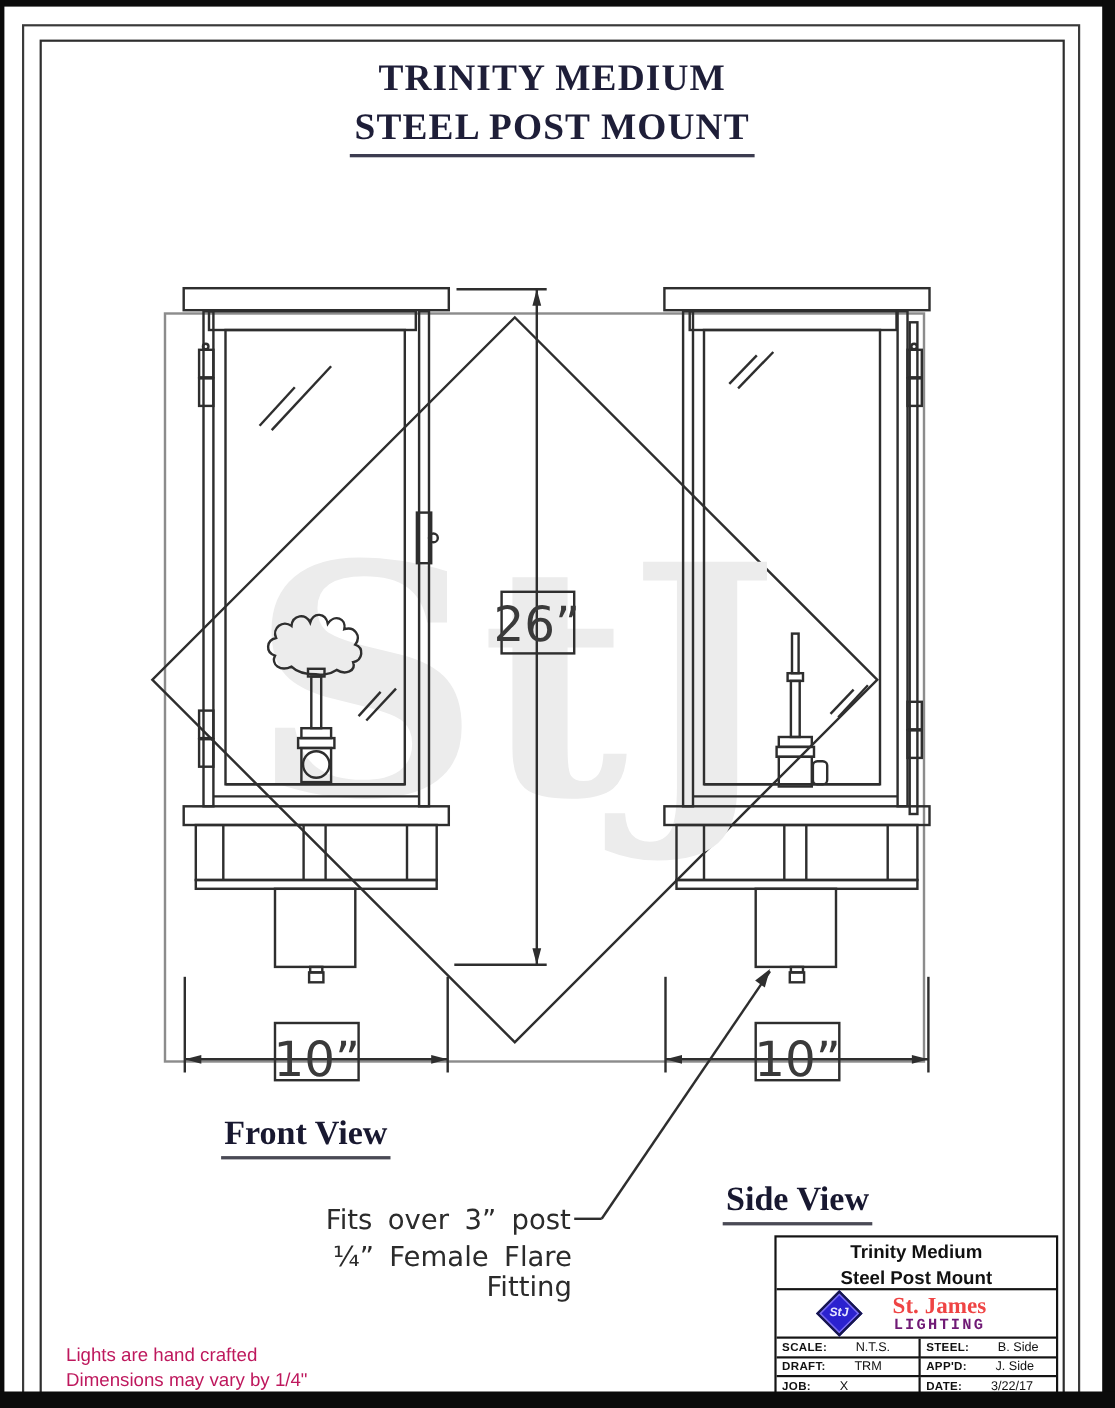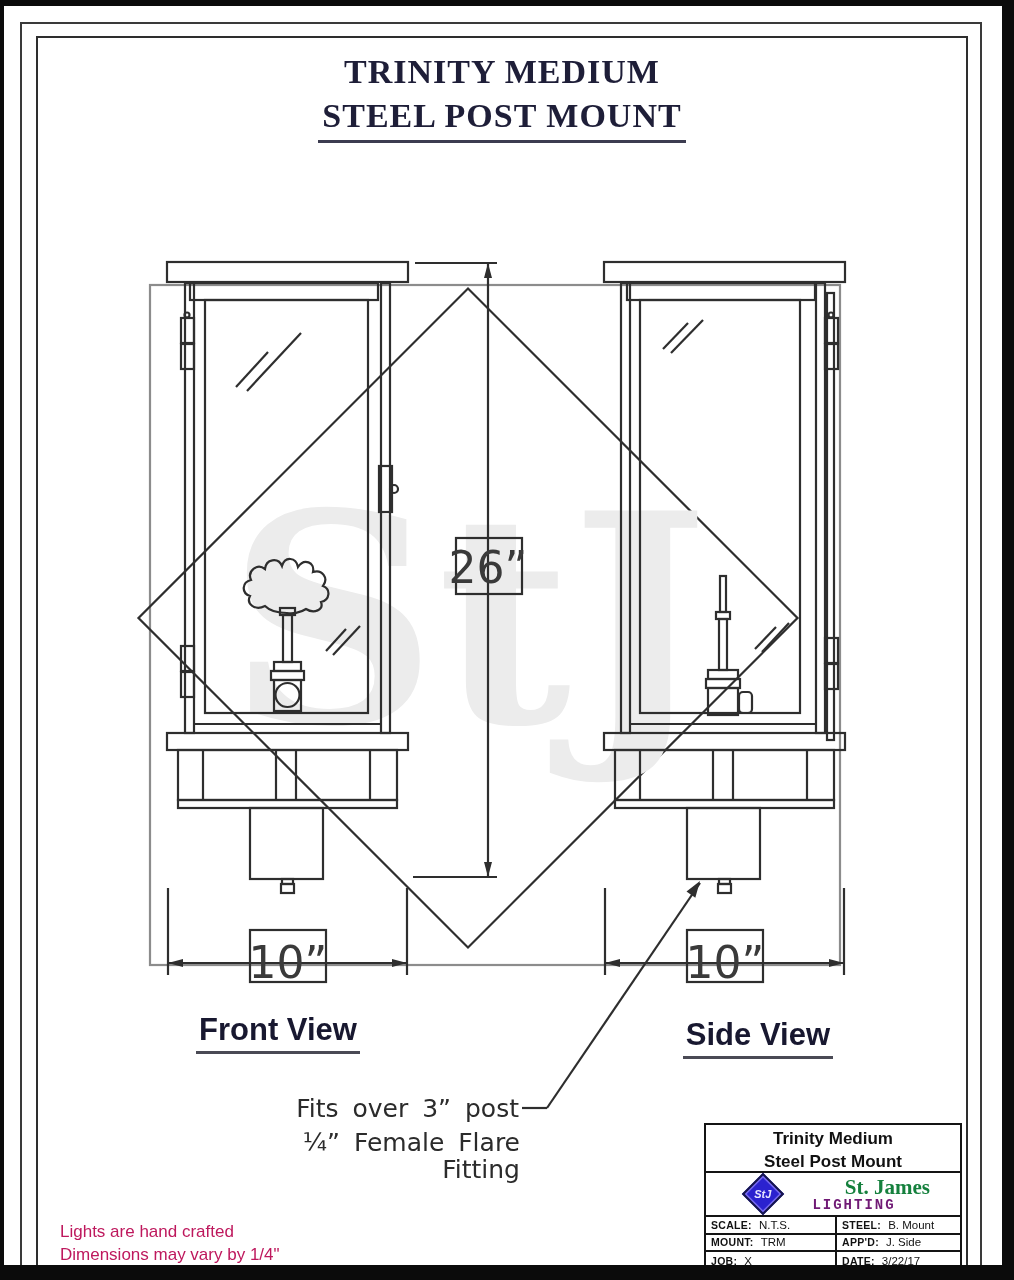--- a/index.html
+++ b/index.html
@@ -31,48 +31,48 @@
   .fill-black{fill:#131313;stroke:#131313;}
   .arr{fill:#2e2e2e;stroke:none;}
   .mask{fill:#ffffff;stroke:none;}
   .dimtxt{font:44px "DejaVu Sans",sans-serif;fill:#3a3a3a;stroke:none;}
   .annot{font:25px "DejaVu Sans",sans-serif;fill:#2b2b2b;stroke:none;word-spacing:6px;}
   .wm-ring{stroke:#e9e9e9;stroke-width:28;fill:none;}
   .wm-text{font:bold 290px "DejaVu Serif",serif;fill:#ececec;stroke:none;}
 
   
   .view-label{position:absolute;z-index:6;text-align:center;
-              font-family:Liberation Sans, sans-serif;font-weight:bold;font-size:31px;color:#181830;}
+              font-family:Liberation Serif, serif;font-weight:bold;font-size:31px;color:#181830;}
   .view-label .u{display:inline-block;border-bottom:3.5px solid #4a4a55;padding:0 3px 3px 3px;}
   .vl-front{left:170px;top:1012px;width:216px;}
-  .vl-side{left:617px;top:1017px;width:216px;text-align:right;}
+  .vl-side{left:617px;top:1072px;width:216px;}
 
   
   .footnote{position:absolute;left:60px;top:1220px;z-index:6;
             font-size:17px;line-height:23px;color:#be185d;}
 
   
   .tblock{position:absolute;left:704px;top:1123px;width:258px;height:148px;
           border:2.5px solid #141414;background:#ffffff;z-index:10;box-sizing:border-box;
           color:#111;}
   .tb-row{box-sizing:border-box;border-bottom:2.5px solid #141414;}
   .tb-product{height:48px;text-align:center;font-weight:bold;font-size:17px;line-height:23px;padding-top:2px;}
   .tb-brand{height:44px;display:flex;align-items:center;}
   .tb-logo{width:26px;height:26px;margin-left:42px;background:#2b22cf;border:2px solid #17174a;
            transform:rotate(45deg);display:flex;align-items:center;justify-content:center;flex:none;
            box-shadow:0 0 0 1.5px #7a6cf0 inset;}
   .tb-logo-text{transform:rotate(-45deg);color:#e8e8ff;font-weight:bold;font-style:italic;font-size:11px;}
   .tb-brand-text{flex:1;text-align:center;margin-right:30px;}
   .tb-brand-name{font-family:"Liberation Serif",serif;font-weight:bold;font-size:21px;
-                 color:#15803d;line-height:22px;text-align:right;}
+                 color:#ef4444;line-height:22px;}
   .tb-brand-sub{font-family:"Liberation Mono",monospace;font-weight:bold;font-size:14px;
                 letter-spacing:2px;color:#701a75;line-height:15px;}
   .tb-grid{display:grid;grid-template-columns:131px 1fr;}
   .tb-cell{box-sizing:border-box;height:17.5px;border-bottom:2.5px solid #141414;
-           display:flex;align-items:center;padding-left:5px;overflow:hidden;}
+           display:flex;align-items:center;padding-left:5px;overflow:hidden;gap:19px;}
   .tb-cell.left{border-right:2.5px solid #141414;}
   .tb-cell:nth-last-child(-n+2){border-bottom:none;}
   .tb-lbl{font-weight:bold;font-size:10.5px;letter-spacing:0.3px;}
   .tb-val{font-size:11.5px;margin-left:7px;white-space:nowrap;text-align:right;}
 </style>
 </head>
 <body>
 
 <div class="edge edge-top"></div>
 <div class="edge edge-left"></div>
@@ -267,24 +267,24 @@
       <div class="tb-brand-sub">LIGHTING</div>
     </div>
   </div>
   <div class="tb-grid">
     <div class="tb-cell left">
       <span class="tb-lbl">SCALE:</span>
       <span class="tb-val">N.T.S.</span>
     </div>
     <div class="tb-cell">
       <span class="tb-lbl">STEEL:</span>
-      <span class="tb-val">B. Mount</span>
+      <span class="tb-val">B. Side</span>
     </div>
     <div class="tb-cell left">
-      <span class="tb-lbl">MOUNT:</span>
+      <span class="tb-lbl">DRAFT:</span>
       <span class="tb-val">TRM</span>
     </div>
     <div class="tb-cell">
       <span class="tb-lbl">APP'D:</span>
       <span class="tb-val">J. Side</span>
     </div>
     <div class="tb-cell left">
       <span class="tb-lbl">JOB:</span>
       <span class="tb-val">X</span>
     </div>

